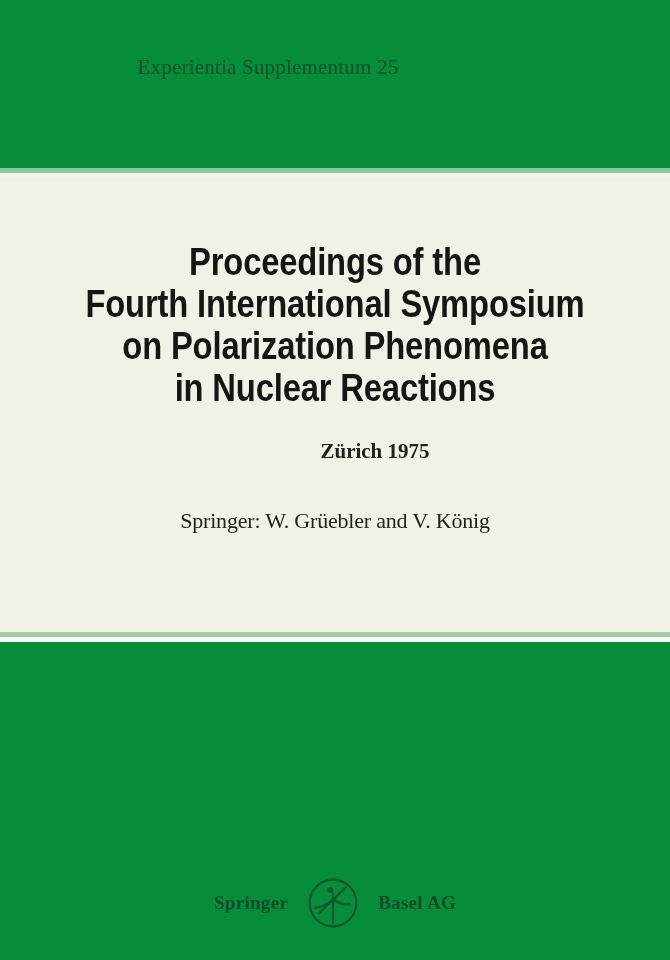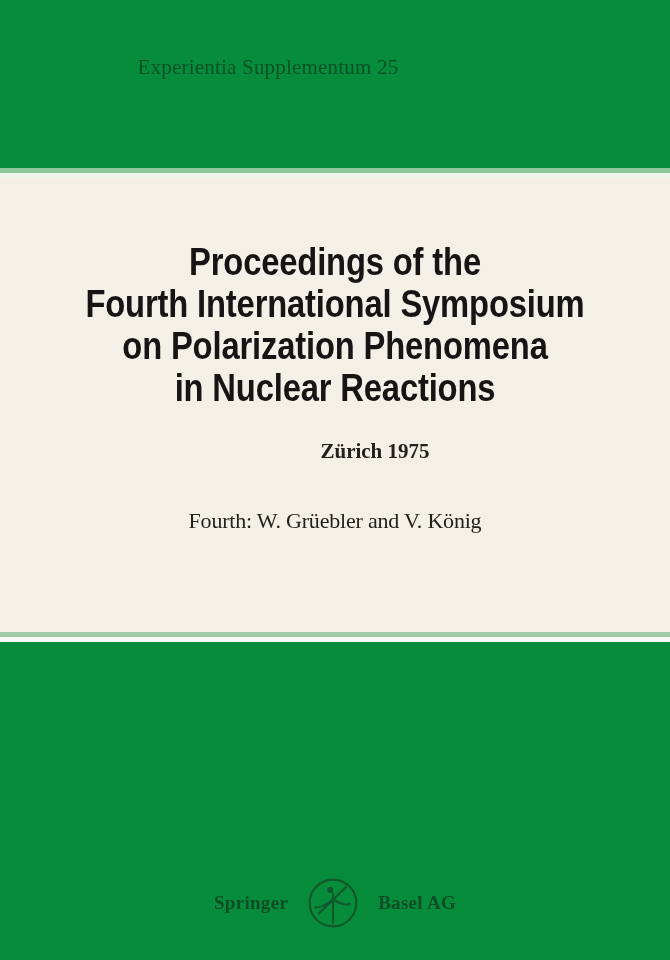--- a/index.html
+++ b/index.html
@@ -93,21 +93,21 @@
 
   <div class="title">
     <div>Proceedings of the</div>
     <div>Fourth International Symposium</div>
     <div>on Polarization Phenomena</div>
     <div>in Nuclear Reactions</div>
   </div>
 
   <div class="location-year">Zürich 1975</div>
 
-  <div class="editors">Fourth: W. Grüebler and V. König</div>
+  <div class="editors">Springer: W. Grüebler and V. König</div>
 
   <div class="publisher-row">
     <span class="publisher-name">Springer</span>
 
     <svg class="logo" viewBox="0 0 60 60" aria-hidden="true">
       <circle cx="30" cy="30" r="25"></circle>
       <line x1="30" y1="52" x2="30" y2="20"></line>
       <line x1="15" y1="41" x2="44" y2="13"></line>
       <path d="M30,26 C 24,31 18,35 11,35"></path>
       <path d="M30,26 C 36,30 42,33 48,31"></path>

